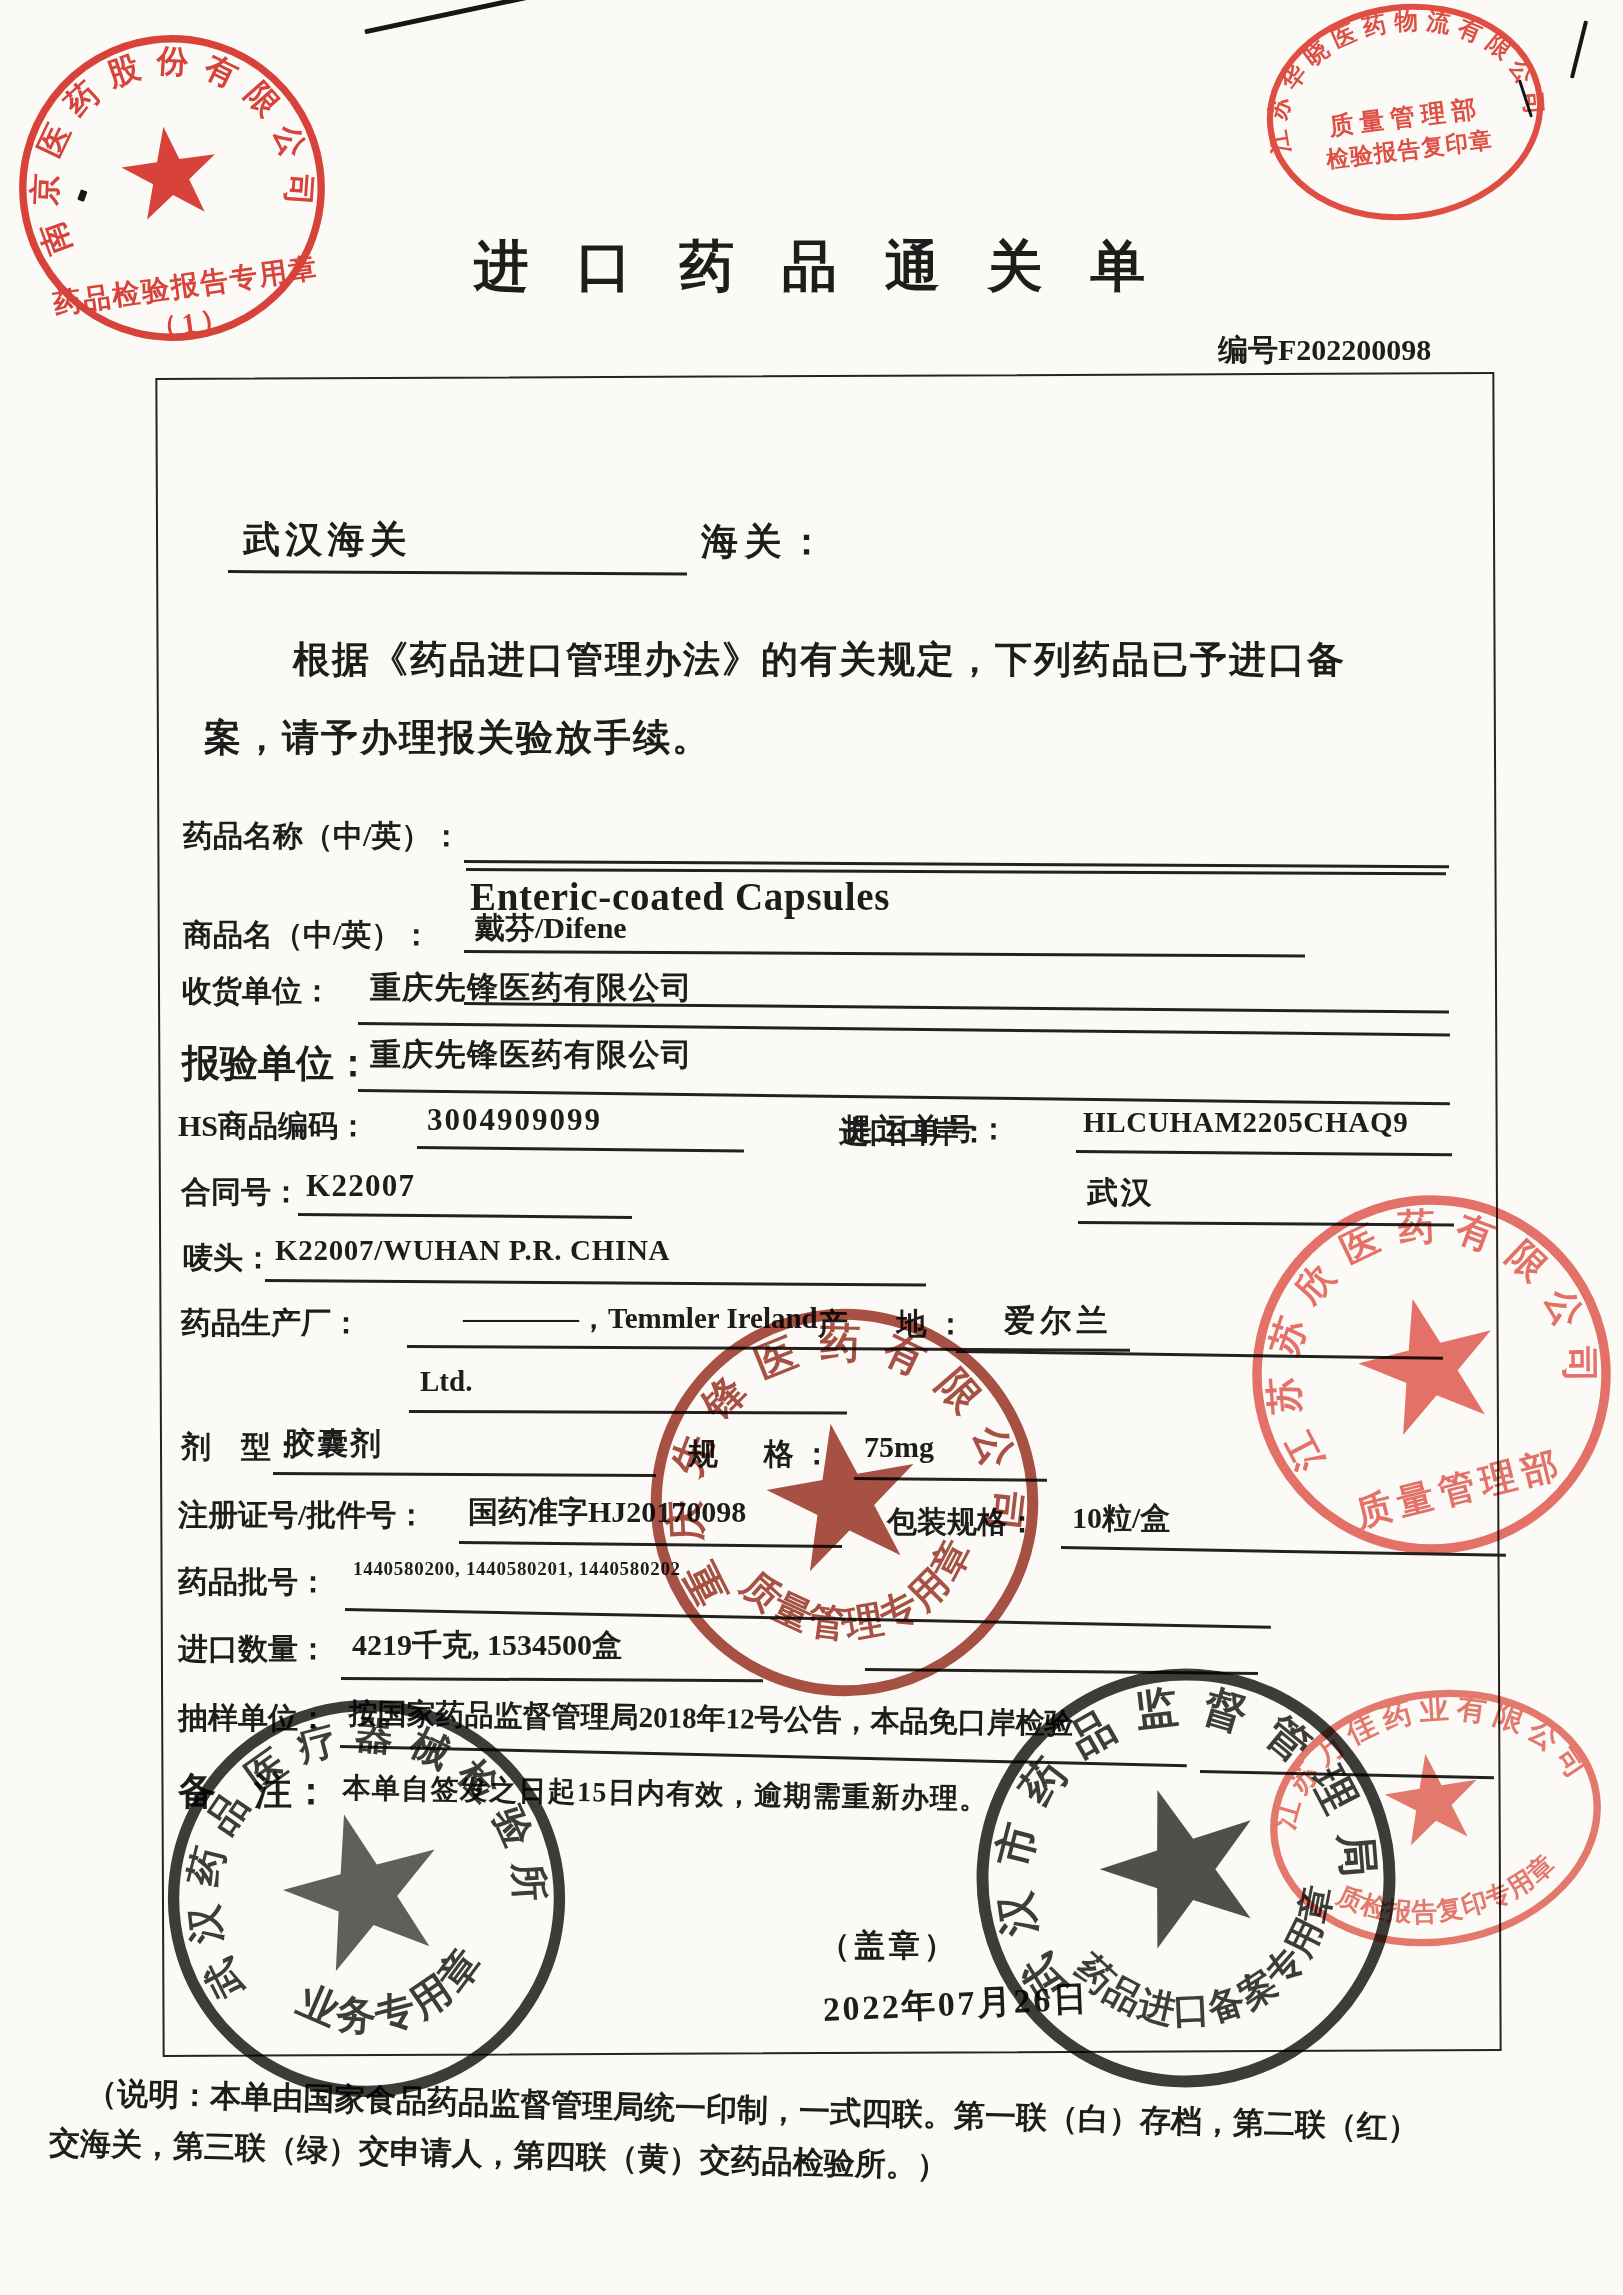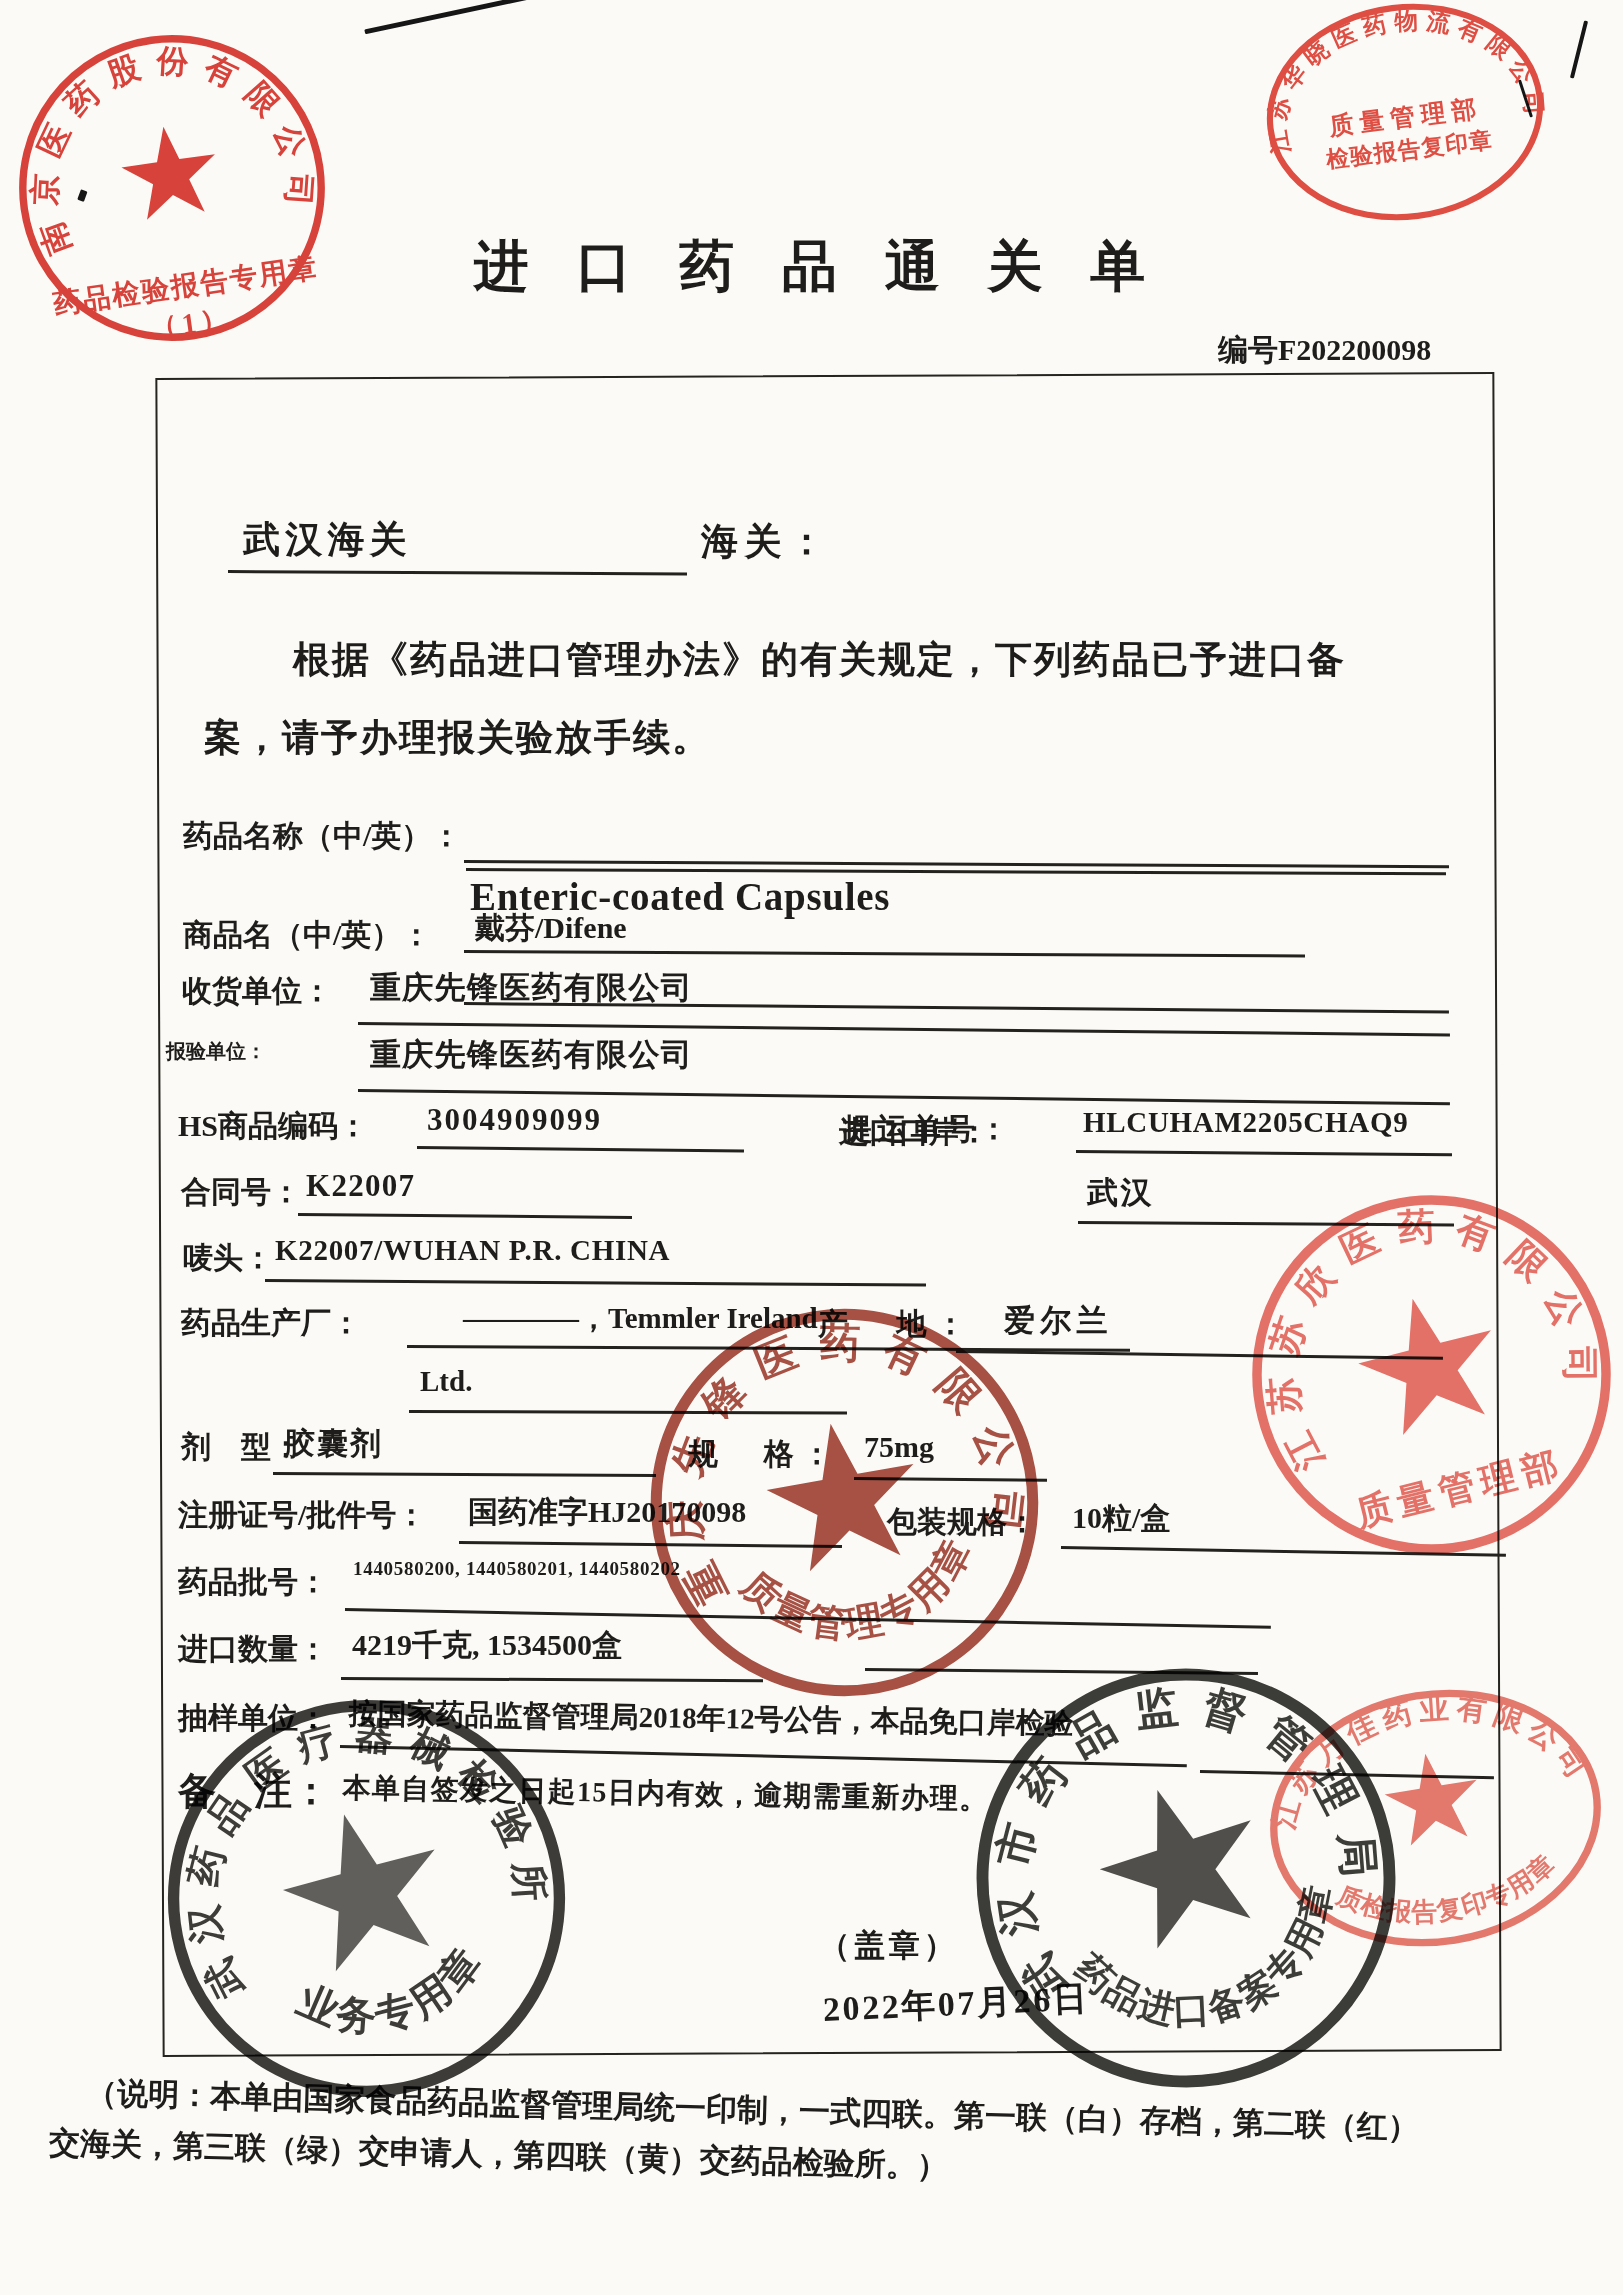--- a/index.html
+++ b/index.html
@@ -51,21 +51,21 @@
 
   <div class="abs t" style="left:183px;top:915px;font-size:30px;">商品名（中/英）：</div>
   <div class="abs t" style="left:475px;top:908px;font-size:30px;">戴芬/Difene</div>
   <div class="uline" style="left:464px;top:950px;width:841px;transform:rotate(0.3deg);"></div>
   <div class="uline" style="left:464px;top:1002px;width:985px;transform:rotate(0.5deg);"></div>
 
   <div class="abs t" style="left:182px;top:971px;font-size:30px;">收货单位：</div>
   <div class="abs t" style="left:370px;top:967px;font-size:31px;letter-spacing:1.3px;">重庆先锋医药有限公司</div>
   <div class="uline" style="left:358px;top:1022px;width:1092px;transform:rotate(0.6deg);"></div>
 
-  <div class="abs t" style="left:166px;top:1038px;font-size:20px;">报验单位：</div>
+  <div class="abs t" style="left:182px;top:1038px;font-size:38px;">报验单位：</div>
   <div class="abs t" style="left:370px;top:1034px;font-size:31px;letter-spacing:1.3px;">重庆先锋医药有限公司</div>
   <div class="uline" style="left:358px;top:1089px;width:1092px;transform:rotate(0.7deg);"></div>
 
   <div class="abs t" style="left:178px;top:1106px;font-size:30px;">HS商品编码：</div>
   <div class="abs t" style="left:427px;top:1102px;font-size:31px;letter-spacing:2px;">3004909099</div>
   <div class="uline" style="left:417px;top:1146px;width:327px;transform:rotate(0.6deg);"></div>
   <div class="abs t" style="left:843px;top:1109px;font-size:30px;letter-spacing:3.9px;">提运单号：</div>
   <div class="abs t" style="left:1083px;top:1106px;font-size:29px;letter-spacing:0.7px;">HLCUHAM2205CHAQ9</div>
   <div class="uline" style="left:1076px;top:1150px;width:376px;transform:rotate(0.5deg);"></div>
 

